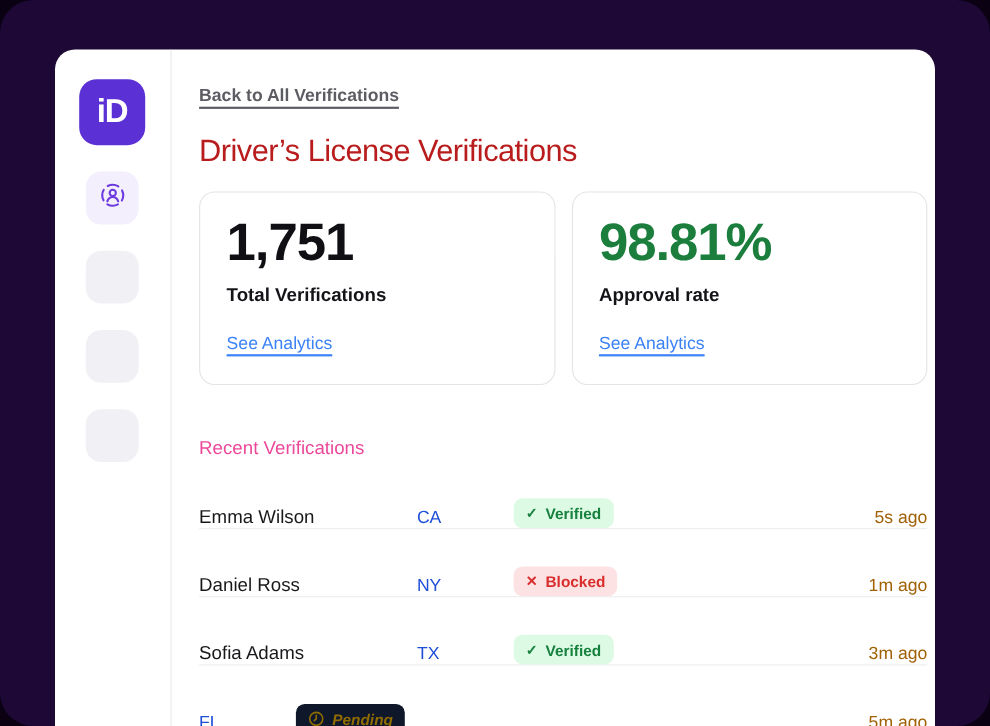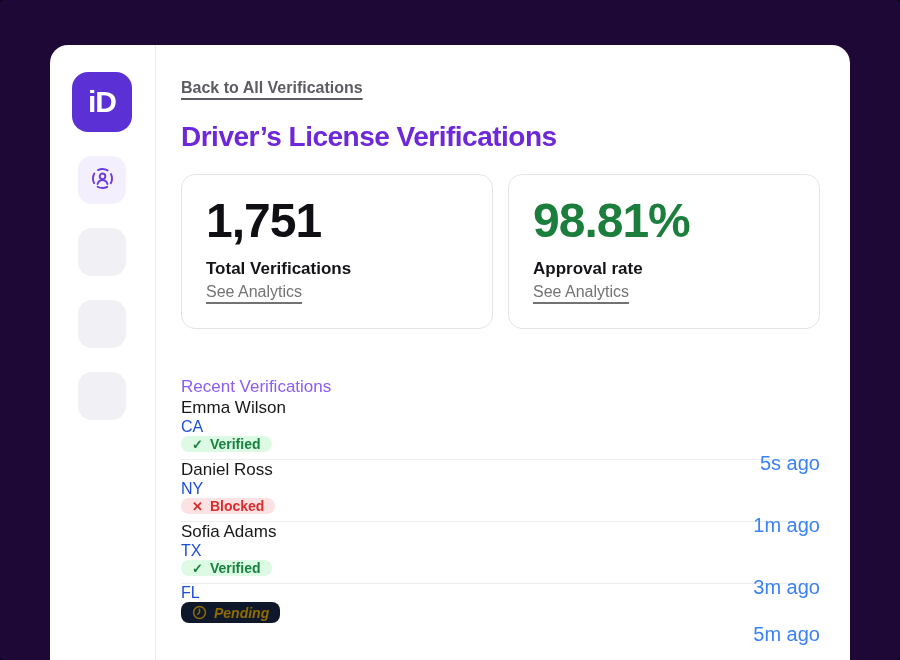--- a/index.html
+++ b/index.html
@@ -1,57 +1,57 @@
 <!DOCTYPE html>
 <html><head>
 <meta charset="utf-8">
 <style>
   * { margin:0; padding:0; box-sizing:border-box; }
   html,body { width:900px; height:660px; overflow:hidden; background:#0A0113;
               font-family:"Liberation Sans", sans-serif; }
   .screen { position:relative; width:900px; height:660px; }
-  .canvas { position:absolute; inset:0; background:#1D0836; border-radius:4px; overflow:hidden; }
+  .canvas { position:absolute; inset:0; background:#1D0836; border-radius:30px; overflow:hidden; }
   .app { position:absolute; left:50px; top:45px; width:800px; bottom:0;
          background:#ffffff; border-radius:18px 18px 0 0; overflow:hidden; }
 
   
   .sidebar { position:absolute; left:0; top:0; bottom:0; width:106px; border-right:1px solid #EAEAEE; }
   .logo { position:absolute; left:22px; top:27px; width:60px; height:60px; border-radius:16px;
           background:#5B31D6; color:#fff; display:flex; align-items:center; justify-content:center;
           font-size:30px; font-weight:700; letter-spacing:-1px; cursor:pointer; }
   .nav-item { position:absolute; left:28px; width:48px; height:48px; border-radius:14px;
               display:flex; align-items:center; justify-content:center; cursor:pointer; }
   .nav-item.active { top:111px; background:#F4EFFC; }
   .nav-item.ph1 { top:183px; background:#F1F1F5; }
   .nav-item.ph2 { top:255px; background:#F1F1F5; }
   .nav-item.ph3 { top:327px; background:#F1F1F5; }
 
   
-  .main { position:absolute; left:107px; top:0; right:0; bottom:0; padding:33px 30px 0 24px; }
+  .main { position:absolute; left:107px; top:0; right:0; bottom:0; padding:33px 7px 0 24px; }
   .back-link { display:inline-block; font-size:16px; font-weight:600; color:#5C5C63;
                line-height:20px; text-decoration:underline; text-underline-offset:5px;
                text-decoration-thickness:1.5px; cursor:pointer; }
-  .page-title { margin-top:22px; font-size:28px; line-height:34px; font-weight:700;
-                color:#6d28d9; letter-spacing:-0.5px; }
+  .page-title { margin-top:22px; font-size:28px; line-height:34px; font-weight:400;
+                color:#b91c1c; letter-spacing:-0.5px; }
 
   .stats { display:flex; gap:15px; margin-top:20px; }
   .stat-card { flex:1; border:1px solid #E4E4E8; border-radius:14px; padding:22px 24px 26px; background:#fff; }
   .stat-value { font-size:48px; line-height:48px; font-weight:700; color:#101014; letter-spacing:-1px; }
   .stat-value.green { color:#1B7E3C; }
   .stat-label { margin-top:14px; font-size:17px; line-height:20px; font-weight:600; color:#141418; }
-  .see-analytics { display:inline-block; margin-top:3px; font-size:16px; line-height:20px; font-weight:500;
-                   color:#737373; text-decoration:underline; text-underline-offset:5px;
+  .see-analytics { display:inline-block; margin-top:24px; font-size:16px; line-height:20px; font-weight:500;
+                   color:#3b82f6; text-decoration:underline; text-underline-offset:5px;
                    text-decoration-thickness:1.5px; cursor:pointer;text-align:center; }
 
-  .recent-heading { margin-top:47px; font-size:17px; line-height:22px; font-weight:500; color:#8b5cf6; }
-  .row { display:flex; align-items:flex-start; height:62px; border-bottom:1px solid #EDEDEF; cursor:pointer;flex-direction:column; }
+  .recent-heading { margin-top:47px; font-size:17px; line-height:22px; font-weight:500; color:#ec4899; }
+  .row { display:flex; align-items:flex-end; height:62px; border-bottom:1px solid #EDEDEF; cursor:pointer; }
   .row:last-child { border-bottom:none; }
   .cell-name  { width:198px; font-size:17px; font-weight:500; color:#18181B; }
   .cell-state { width:88px;  font-size:16px; color:#1d4ed8; }
-  .cell-time  { margin-left:auto; font-size:20px; color:#3b82f6; }
+  .cell-time  { margin-left:auto; font-size:16px; color:#a16207; }
 
   .badge { display:inline-flex; align-items:center; gap:7px; height:27px; padding:0 11px;
            border-radius:8px; font-size:14px; font-weight:600; }
   .badge .glyph { font-size:13px; line-height:1; }
   .badge.verified { background:#DDFAE5; color:#17813E; }
   .badge.blocked  { background:#FCE2E2; color:#D92D2D; }
   .badge.pending  { background:#0f172a; color:#8F6B00;font-style:italic; }
   .badge svg { display:block; }
 </style>
 </head>

